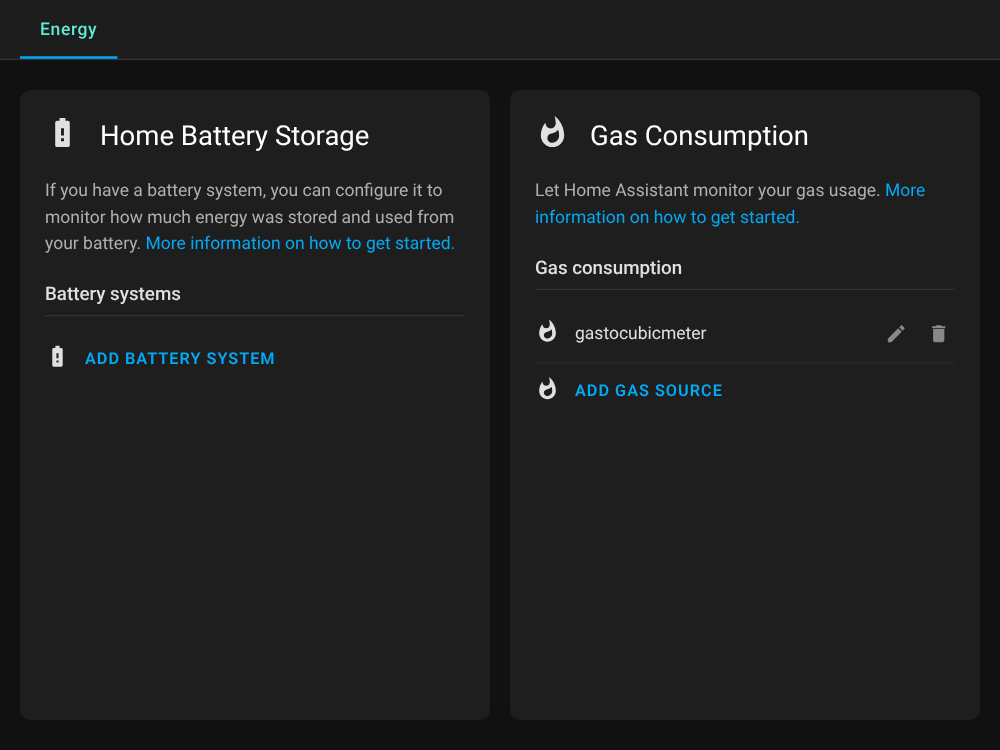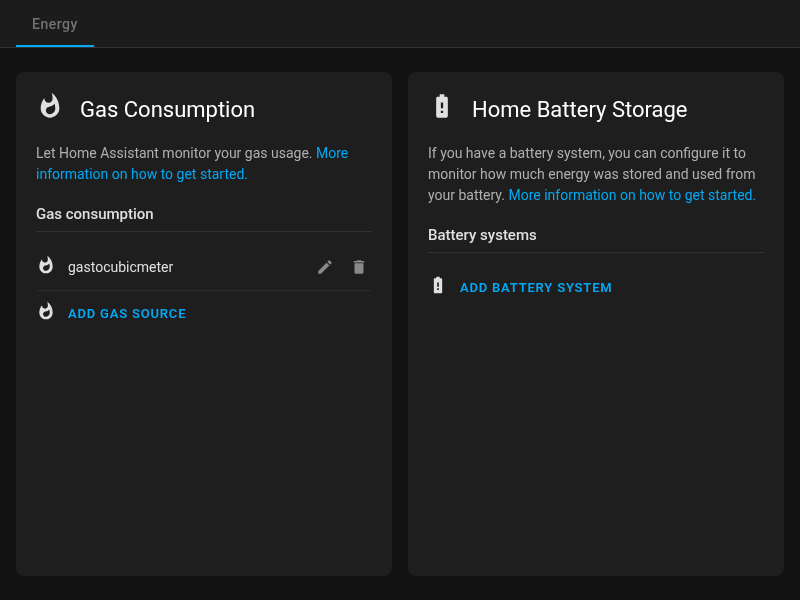--- a/index.html
+++ b/index.html
@@ -25,21 +25,21 @@
       display: flex;
       align-items: center;
       padding: 0 16px;
       cursor: pointer;
       position: relative;
       font-size: 14px;
       font-weight: 500;
       letter-spacing: 0.5px;
     }
     .tab-item.active {
-      color: #737373;
+      color: #5eead4;
     }
     .tab-item.active::after {
       content: '';
       position: absolute;
       bottom: 0;
       left: 0;
       right: 0;
       height: 2px;
       background-color: #03a9f4;
     }
@@ -171,20 +171,48 @@
 </head>
 <body>
 
 <div class="tab-bar">
   <div class="tab-item active">
     <span>Energy</span>
   </div>
 </div>
 
 <div class="content">
+
+  <div class="card">
+    <div class="card-header">
+      <span class="card-icon">
+        <svg class="svg-icon" viewBox="0 0 24 24" xmlns="http://www.w3.org/2000/svg">
+          <path d="M15.67 4H14V2h-4v2H8.33C7.6 4 7 4.6 7 5.33v15.33C7 21.4 7.6 22 8.33 22h7.33c.74 0 1.34-.6 1.34-1.33V5.33C17 4.6 16.4 4 15.67 4zM13 18h-2v-2h2v2zm0-4h-2V9h2v5z"></path>
+        </svg>
+      </span>
+      <span class="card-title">Home Battery Storage</span>
+    </div>
+
+    <p class="card-description">
+      <span>If you have a battery system, you can configure it to monitor how much energy was stored and used from your battery.</span>
+      <a href="#">More information on how to get started.</a>
+    </p>
+
+    <div class="section-title">Battery systems</div>
+    <hr class="divider">
+
+    <div class="add-btn-row">
+      <span class="add-icon">
+        <svg class="svg-icon-sm" viewBox="0 0 24 24" xmlns="http://www.w3.org/2000/svg">
+          <path d="M15.67 4H14V2h-4v2H8.33C7.6 4 7 4.6 7 5.33v15.33C7 21.4 7.6 22 8.33 22h7.33c.74 0 1.34-.6 1.34-1.33V5.33C17 4.6 16.4 4 15.67 4zM13 18h-2v-2h2v2zm0-4h-2V9h2v5z" fill="#e0e0e0"></path>
+        </svg>
+      </span>
+      <span class="add-btn-label">ADD BATTERY SYSTEM</span>
+    </div>
+  </div>
 
   <div class="card">
     <div class="card-header">
       <span class="card-icon">
         <svg class="svg-icon" viewBox="0 0 24 24" xmlns="http://www.w3.org/2000/svg">
           <path d="M13.5.67s.74 2.65.74 4.8c0 2.06-1.35 3.73-3.41 3.73-2.07 0-3.63-1.67-3.63-3.73l.03-.36C5.21 7.51 4 10.62 4 14c0 4.42 3.58 8 8 8s8-3.58 8-8C20 8.61 17.41 3.8 13.5.67zM11.71 19c-1.78 0-3.22-1.4-3.22-3.14 0-1.62 1.05-2.76 2.81-3.12 1.77-.36 3.6-1.21 4.62-2.58.39 1.29.59 2.65.59 4.04 0 2.65-2.15 4.8-4.8 4.8z"></path>
         </svg>
       </span>
       <span class="card-title">Gas Consumption</span>
     </div>
@@ -221,41 +249,13 @@
     <div class="add-btn-row">
       <span class="add-icon">
         <svg class="svg-icon-sm" viewBox="0 0 24 24" xmlns="http://www.w3.org/2000/svg">
           <path d="M13.5.67s.74 2.65.74 4.8c0 2.06-1.35 3.73-3.41 3.73-2.07 0-3.63-1.67-3.63-3.73l.03-.36C5.21 7.51 4 10.62 4 14c0 4.42 3.58 8 8 8s8-3.58 8-8C20 8.61 17.41 3.8 13.5.67zM11.71 19c-1.78 0-3.22-1.4-3.22-3.14 0-1.62 1.05-2.76 2.81-3.12 1.77-.36 3.6-1.21 4.62-2.58.39 1.29.59 2.65.59 4.04 0 2.65-2.15 4.8-4.8 4.8z" fill="#e0e0e0"></path>
         </svg>
       </span>
       <span class="add-btn-label">ADD GAS SOURCE</span>
     </div>
   </div>
 
-  <div class="card">
-    <div class="card-header">
-      <span class="card-icon">
-        <svg class="svg-icon" viewBox="0 0 24 24" xmlns="http://www.w3.org/2000/svg">
-          <path d="M15.67 4H14V2h-4v2H8.33C7.6 4 7 4.6 7 5.33v15.33C7 21.4 7.6 22 8.33 22h7.33c.74 0 1.34-.6 1.34-1.33V5.33C17 4.6 16.4 4 15.67 4zM13 18h-2v-2h2v2zm0-4h-2V9h2v5z"></path>
-        </svg>
-      </span>
-      <span class="card-title">Home Battery Storage</span>
-    </div>
-
-    <p class="card-description">
-      <span>If you have a battery system, you can configure it to monitor how much energy was stored and used from your battery.</span>
-      <a href="#">More information on how to get started.</a>
-    </p>
-
-    <div class="section-title">Battery systems</div>
-    <hr class="divider">
-
-    <div class="add-btn-row">
-      <span class="add-icon">
-        <svg class="svg-icon-sm" viewBox="0 0 24 24" xmlns="http://www.w3.org/2000/svg">
-          <path d="M15.67 4H14V2h-4v2H8.33C7.6 4 7 4.6 7 5.33v15.33C7 21.4 7.6 22 8.33 22h7.33c.74 0 1.34-.6 1.34-1.33V5.33C17 4.6 16.4 4 15.67 4zM13 18h-2v-2h2v2zm0-4h-2V9h2v5z" fill="#e0e0e0"></path>
-        </svg>
-      </span>
-      <span class="add-btn-label">ADD BATTERY SYSTEM</span>
-    </div>
-  </div>
-
 </div>
 
 </body></html>

